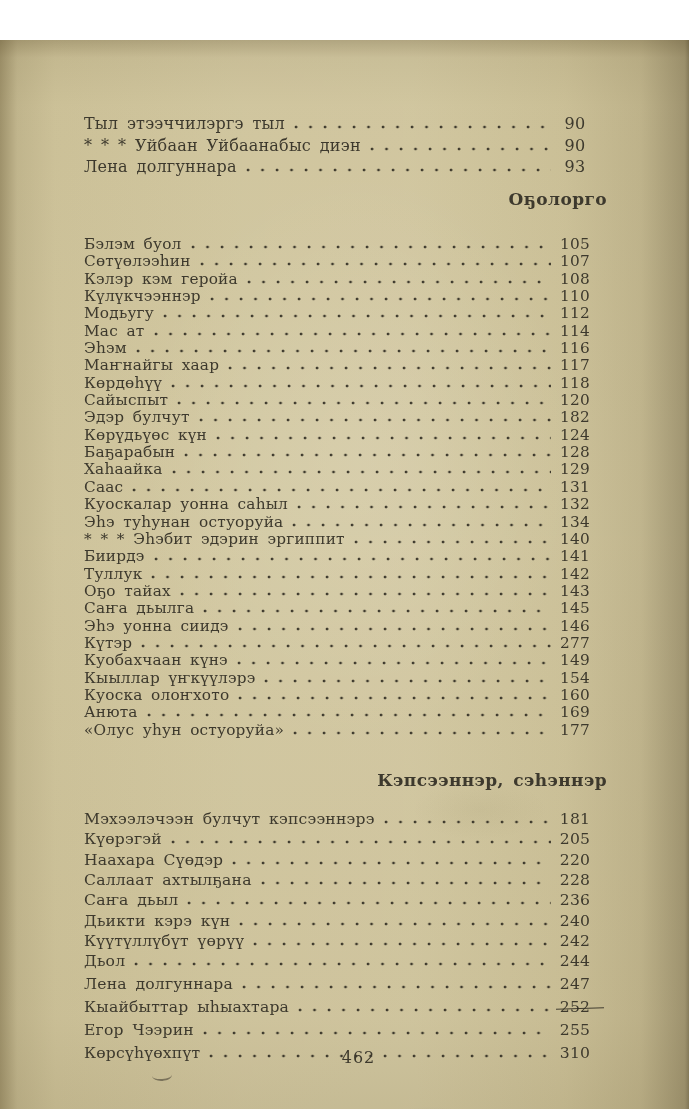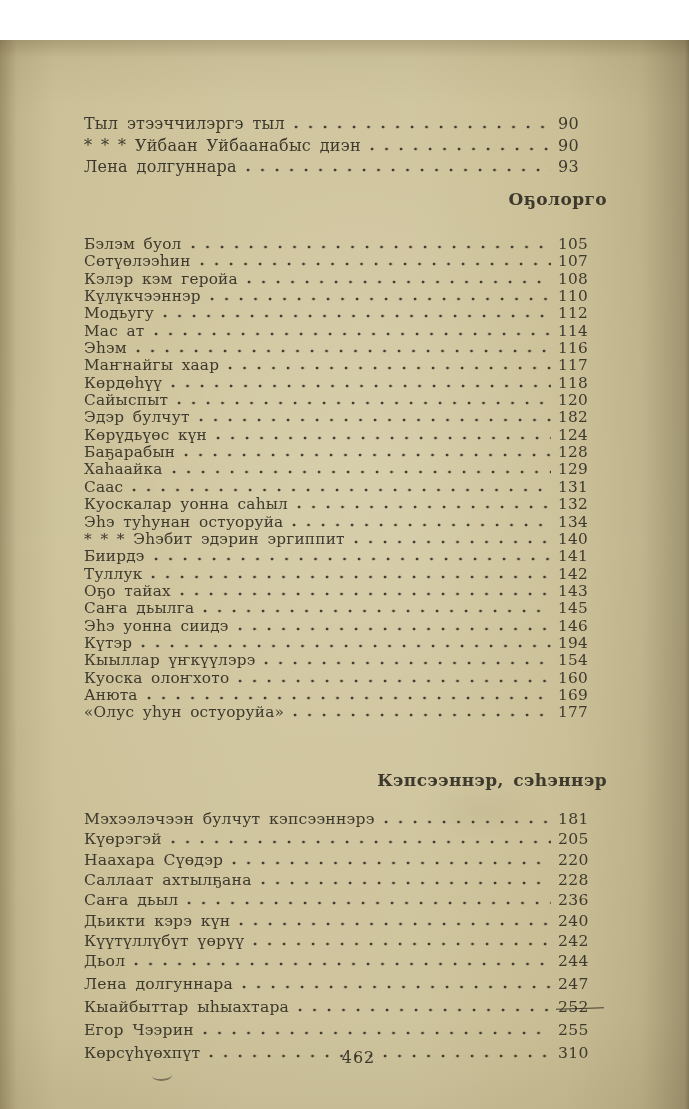--- a/index.html
+++ b/index.html
@@ -30,21 +30,21 @@
   .toc-s1 li{height:17.35px;font-size:15.3px;}
   .toc-s2{top:770px;}
   .toc-s2 li{height:20.35px;font-size:15.6px;}
   .toc-s2 li:nth-child(n+9){margin-top:2.6px;}
   .t{word-spacing:3.5px;letter-spacing:0.2px;}
   .leader{
     flex:1;height:7px;margin:0 7px 0 9px;
     background-image:radial-gradient(circle at 2px 5px, rgba(50,46,36,0.92) 1.15px, rgba(50,46,36,0) 1.7px);
     background-size:14.5px 7px;background-repeat:repeat-x;
   }
-  .n{min-width:34px;text-align:left;letter-spacing:0.3px;}
+  .n{min-width:34px;text-align:center;letter-spacing:0.3px;}
   li.strike .n{position:relative;}
   li.strike .n::after{
     content:"";position:absolute;left:-2px;right:-12px;top:52%;
     border-top:1.7px solid rgba(42,39,30,0.85);transform:rotate(-2deg);
   }
   h2.sec{
     position:absolute;left:0;right:0;margin:0;
     text-align:right;transform:translateX(15px);
     font-size:17px;font-weight:bold;letter-spacing:0.4px;word-spacing:3px;
   }
@@ -200,21 +200,26 @@
           <span class="n">145</span>
         </li>
         <li>
           <span class="t">Эһэ уонна сиидэ</span>
           <span class="leader"></span>
           <span class="n">146</span>
         </li>
         <li>
           <span class="t">Күтэр</span>
           <span class="leader"></span>
-          <span class="n">194</span>
+          <span class="n">277</span>
+        </li>
+        <li>
+          <span class="t">Куобахчаан күнэ</span>
+          <span class="leader"></span>
+          <span class="n">149</span>
         </li>
         <li>
           <span class="t">Кыыллар үҥкүүлэрэ</span>
           <span class="leader"></span>
           <span class="n">154</span>
         </li>
         <li>
           <span class="t">Куоска олоҥхото</span>
           <span class="leader"></span>
           <span class="n">160</span>

